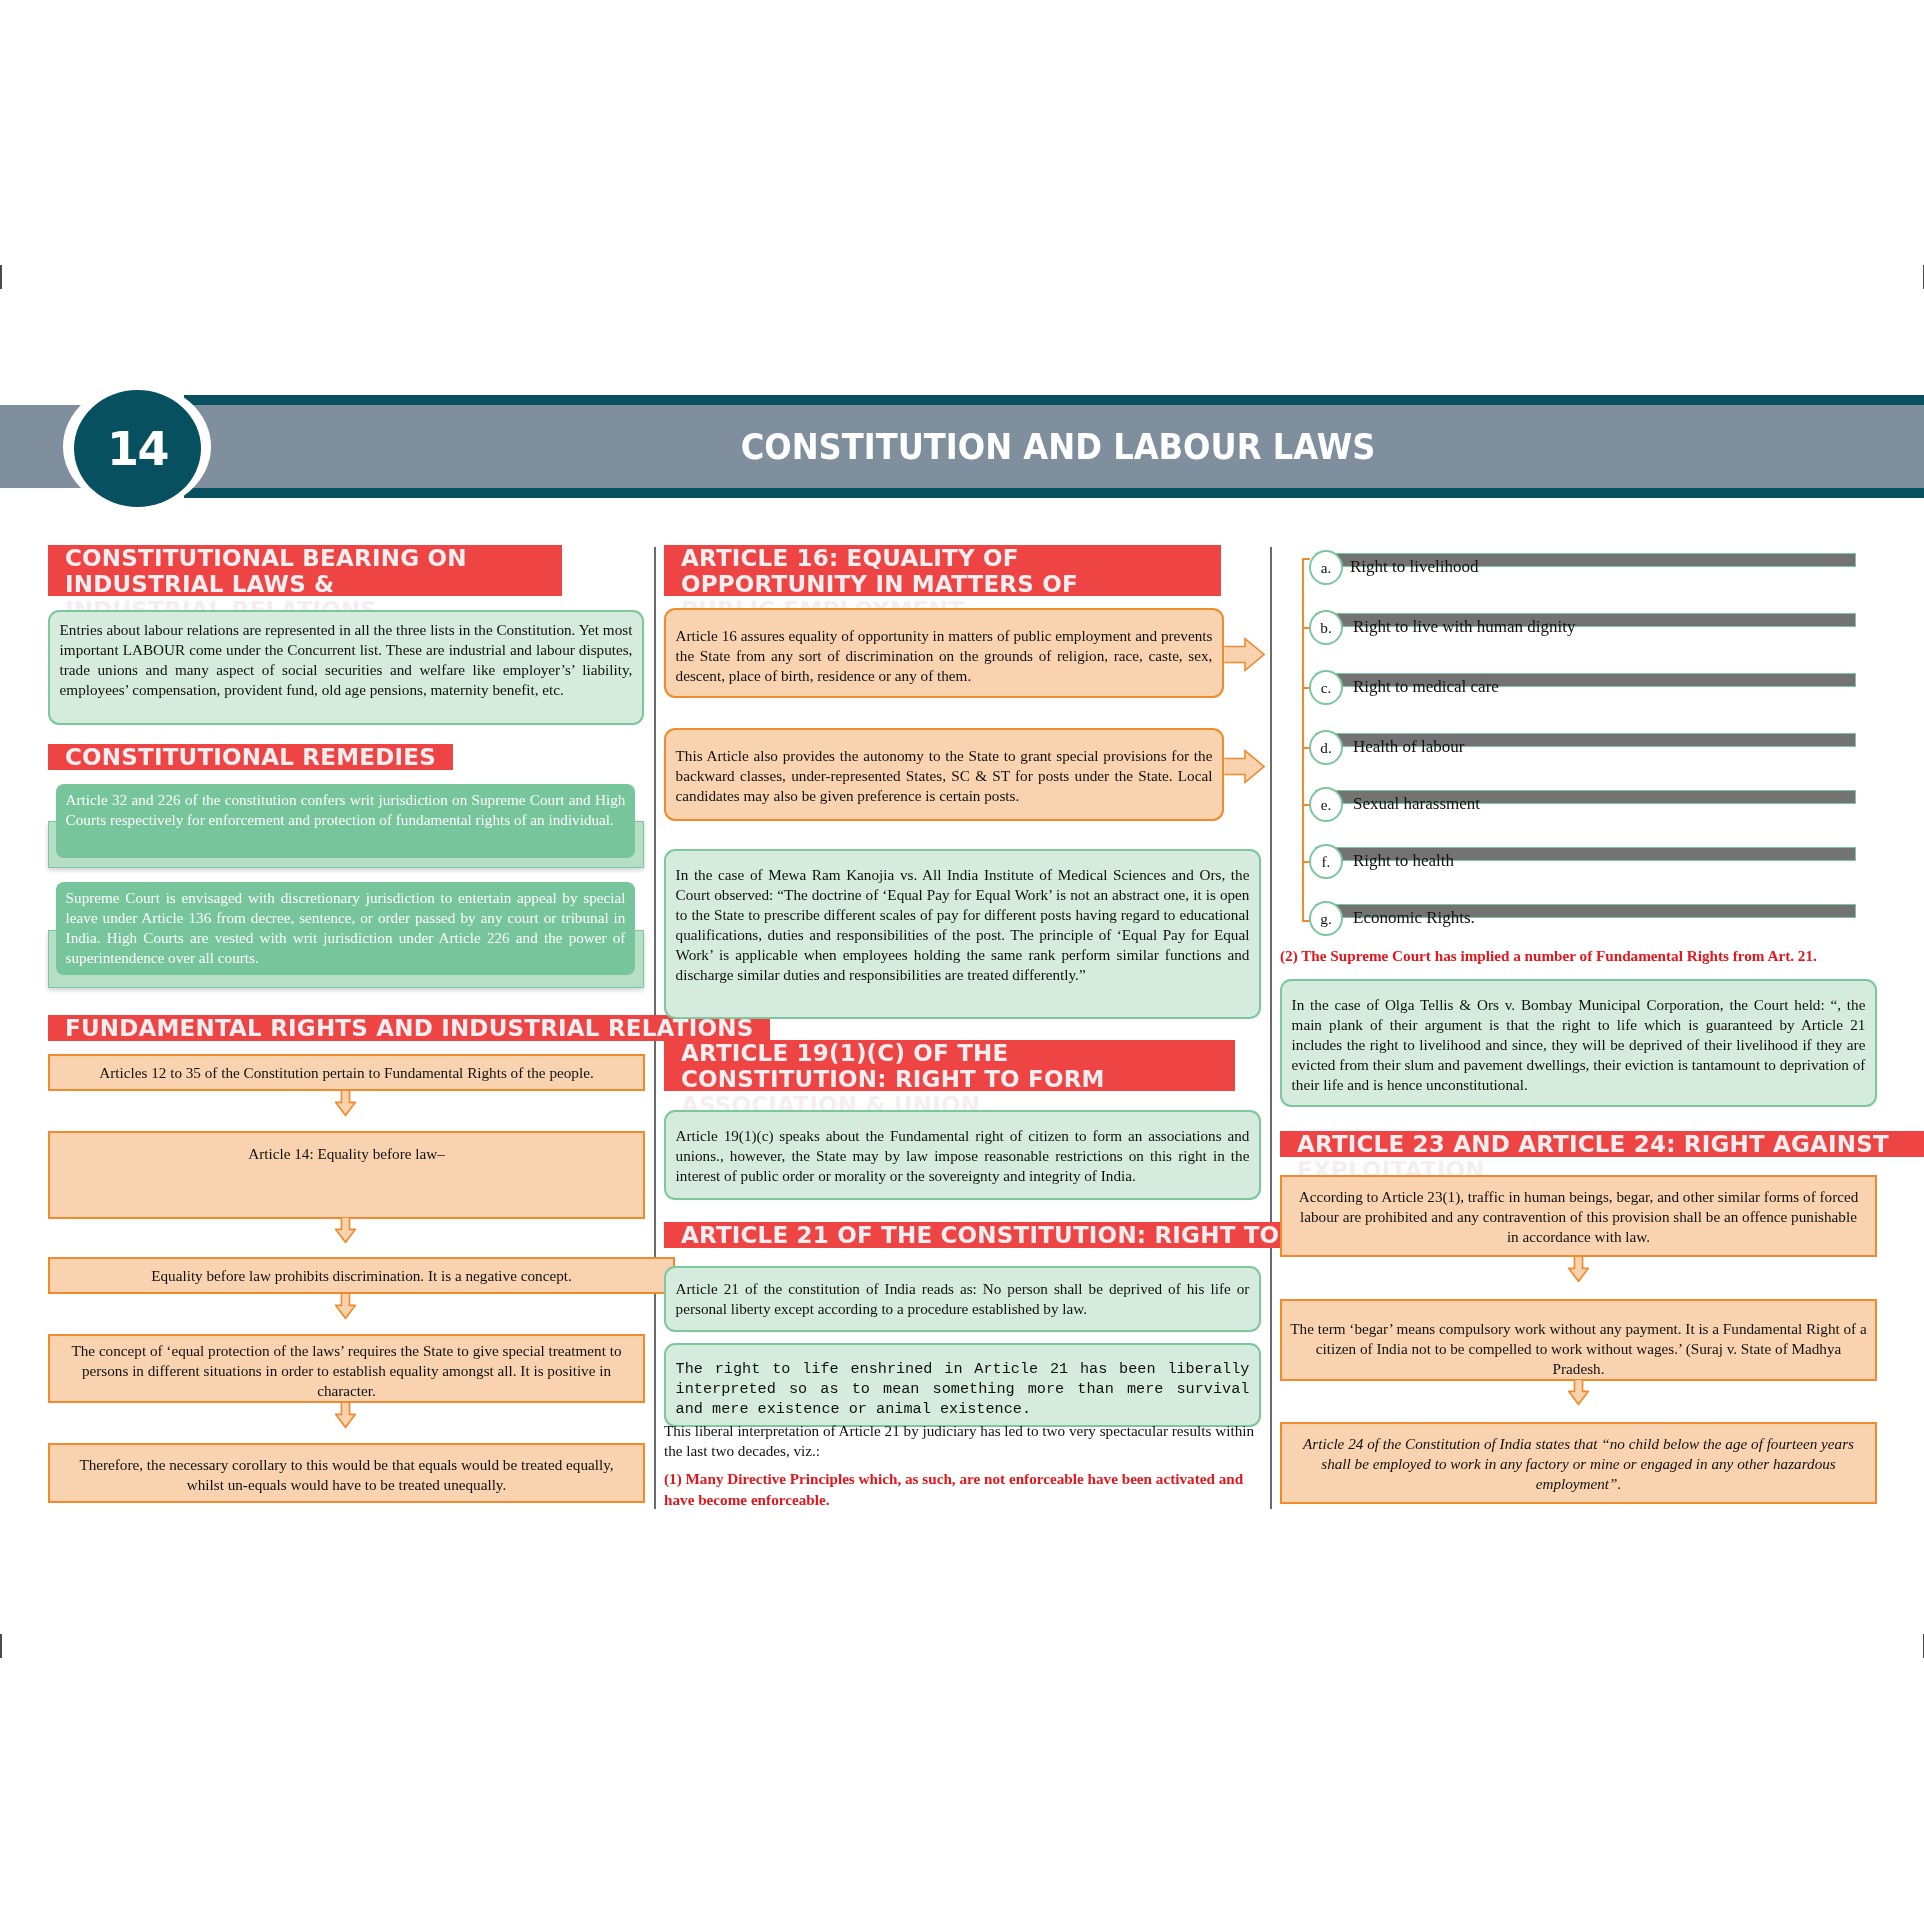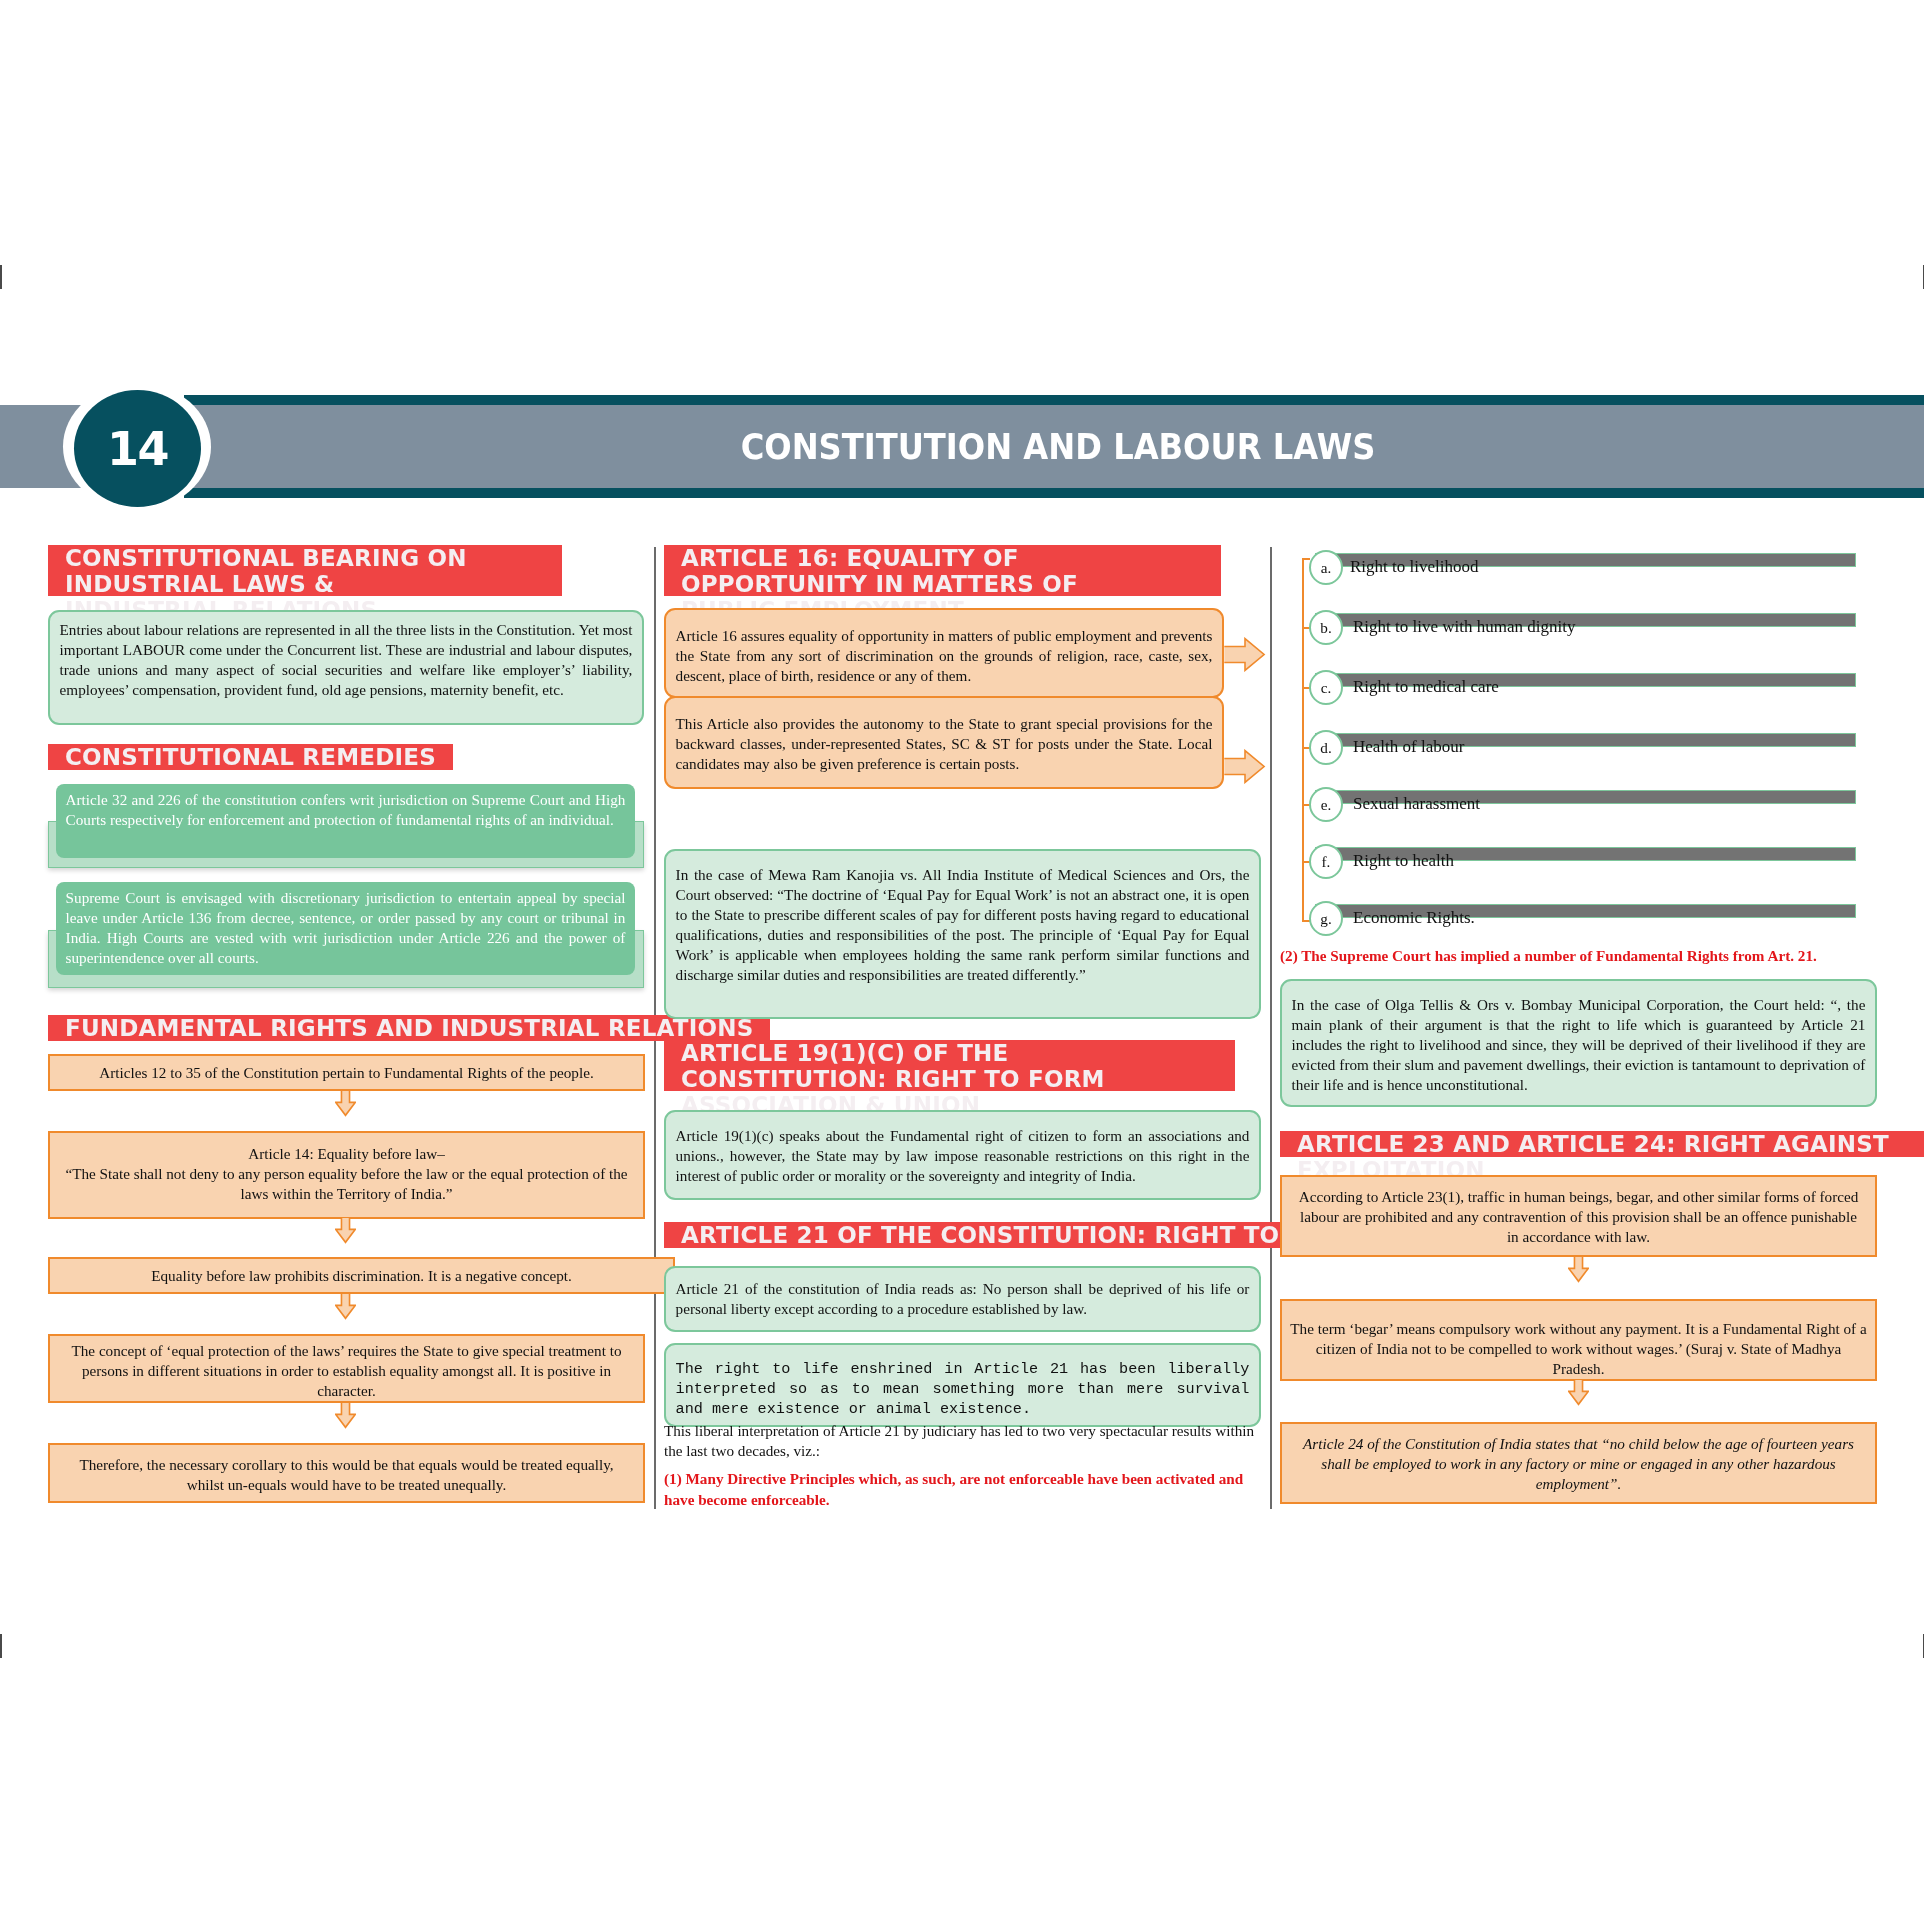--- a/index.html
+++ b/index.html
@@ -84,21 +84,20 @@
 
 <div class="box orange-box" style="left:48px;top:1054px;width:597px;height:37px;line-height:21px;">
   <span>Articles 12 to 35 of the Constitution pertain to Fundamental Rights of the people.</span>
 </div>
 <svg class="down-arrow" style="left:335px;top:1091px;" viewBox="0 0 26 32">
     <path d="M8 0 V14 H1 L13 30 L25 14 H18 V0" fill="#f9d3b0" stroke="#f08a2c" stroke-width="2"></path>
   </svg>
 
 <div class="box orange-box" style="left:48px;top:1131px;width:597px;height:88px;padding-top:11.2px;">
   <div>Article 14: Equality before law–</div>
-  <div>“The State shall not deny to any person equality before the law or the equal protection of the laws within the Territory of India.”</div>
 </div>
 <svg class="down-arrow" style="left:335px;top:1218px;" viewBox="0 0 26 32">
     <path d="M8 0 V14 H1 L13 30 L25 14 H18 V0" fill="#f9d3b0" stroke="#f08a2c" stroke-width="2"></path>
   </svg>
 
 <div class="box orange-box" style="left:48px;top:1257px;width:627px;height:37px;line-height:21px;">
   <span>Equality before law prohibits discrimination. It is a negative concept.</span>
 </div>
 <svg class="down-arrow" style="left:335px;top:1294px;" viewBox="0 0 26 32">
     <path d="M8 0 V14 H1 L13 30 L25 14 H18 V0" fill="#f9d3b0" stroke="#f08a2c" stroke-width="2"></path>
@@ -117,21 +116,21 @@
 
 <div class="sec-head" style="left:664px;top:545px;width:523px;height:51px;">
   <div>ARTICLE 16: EQUALITY OF OPPORTUNITY IN MATTERS OF</div>
   <div>PUBLIC EMPLOYMENT</div>
 </div>
 <div class="box orange-rbox" style="left:664px;top:608px;width:560px;height:90px;padding:16px 9.6px;">Article 16 assures equality of opportunity in matters of public employment and prevents the State from any sort of discrimination on the grounds of religion, race, caste, sex, descent, place of birth, residence or any of them.</div>
 <svg class="right-arrow" style="left:1224px;top:637px;" viewBox="0 0 52 44">
     <path d="M0 12 H26 V2 L50 22 L26 42 V32 H0" fill="#f9d3b0" stroke="#f08a2c" stroke-width="2"></path>
   </svg>
 
-<div class="box orange-rbox" style="left:664px;top:696px;width:560px;height:93px;padding:16px 9.6px;">This Article also provides the autonomy to the State to grant special provisions for the backward classes, under-represented States, SC &amp; ST for posts under the State. Local candidates may also be given preference is certain posts.</div>
+<div class="box orange-rbox" style="left:664px;top:728px;width:560px;height:93px;padding:16px 9.6px;">This Article also provides the autonomy to the State to grant special provisions for the backward classes, under-represented States, SC &amp; ST for posts under the State. Local candidates may also be given preference is certain posts.</div>
 <svg class="right-arrow" style="left:1224px;top:749px;" viewBox="0 0 52 44">
     <path d="M0 12 H26 V2 L50 22 L26 42 V32 H0" fill="#f9d3b0" stroke="#f08a2c" stroke-width="2"></path>
   </svg>
 
 <div class="box green-box" style="left:664px;top:849px;width:597px;height:170px;padding:14.4px 9.6px;">In the case of Mewa Ram Kanojia vs. All India Institute of Medical Sciences and Ors, the Court observed: “The doctrine of ‘Equal Pay for Equal Work’ is not an abstract one, it is open to the State to prescribe different scales of pay for different posts having regard to educational qualifications, duties and responsibilities of the post. The principle of ‘Equal Pay for Equal Work’ is applicable when employees holding the same rank perform similar functions and discharge similar duties and responsibilities are treated differently.”</div>
 
 <div class="sec-head" style="left:664px;top:1040px;width:537px;height:51px;">
   <div>ARTICLE 19(1)(C) OF THE CONSTITUTION: RIGHT TO FORM</div>
   <div>ASSOCIATION &amp; UNION</div>
 </div>

